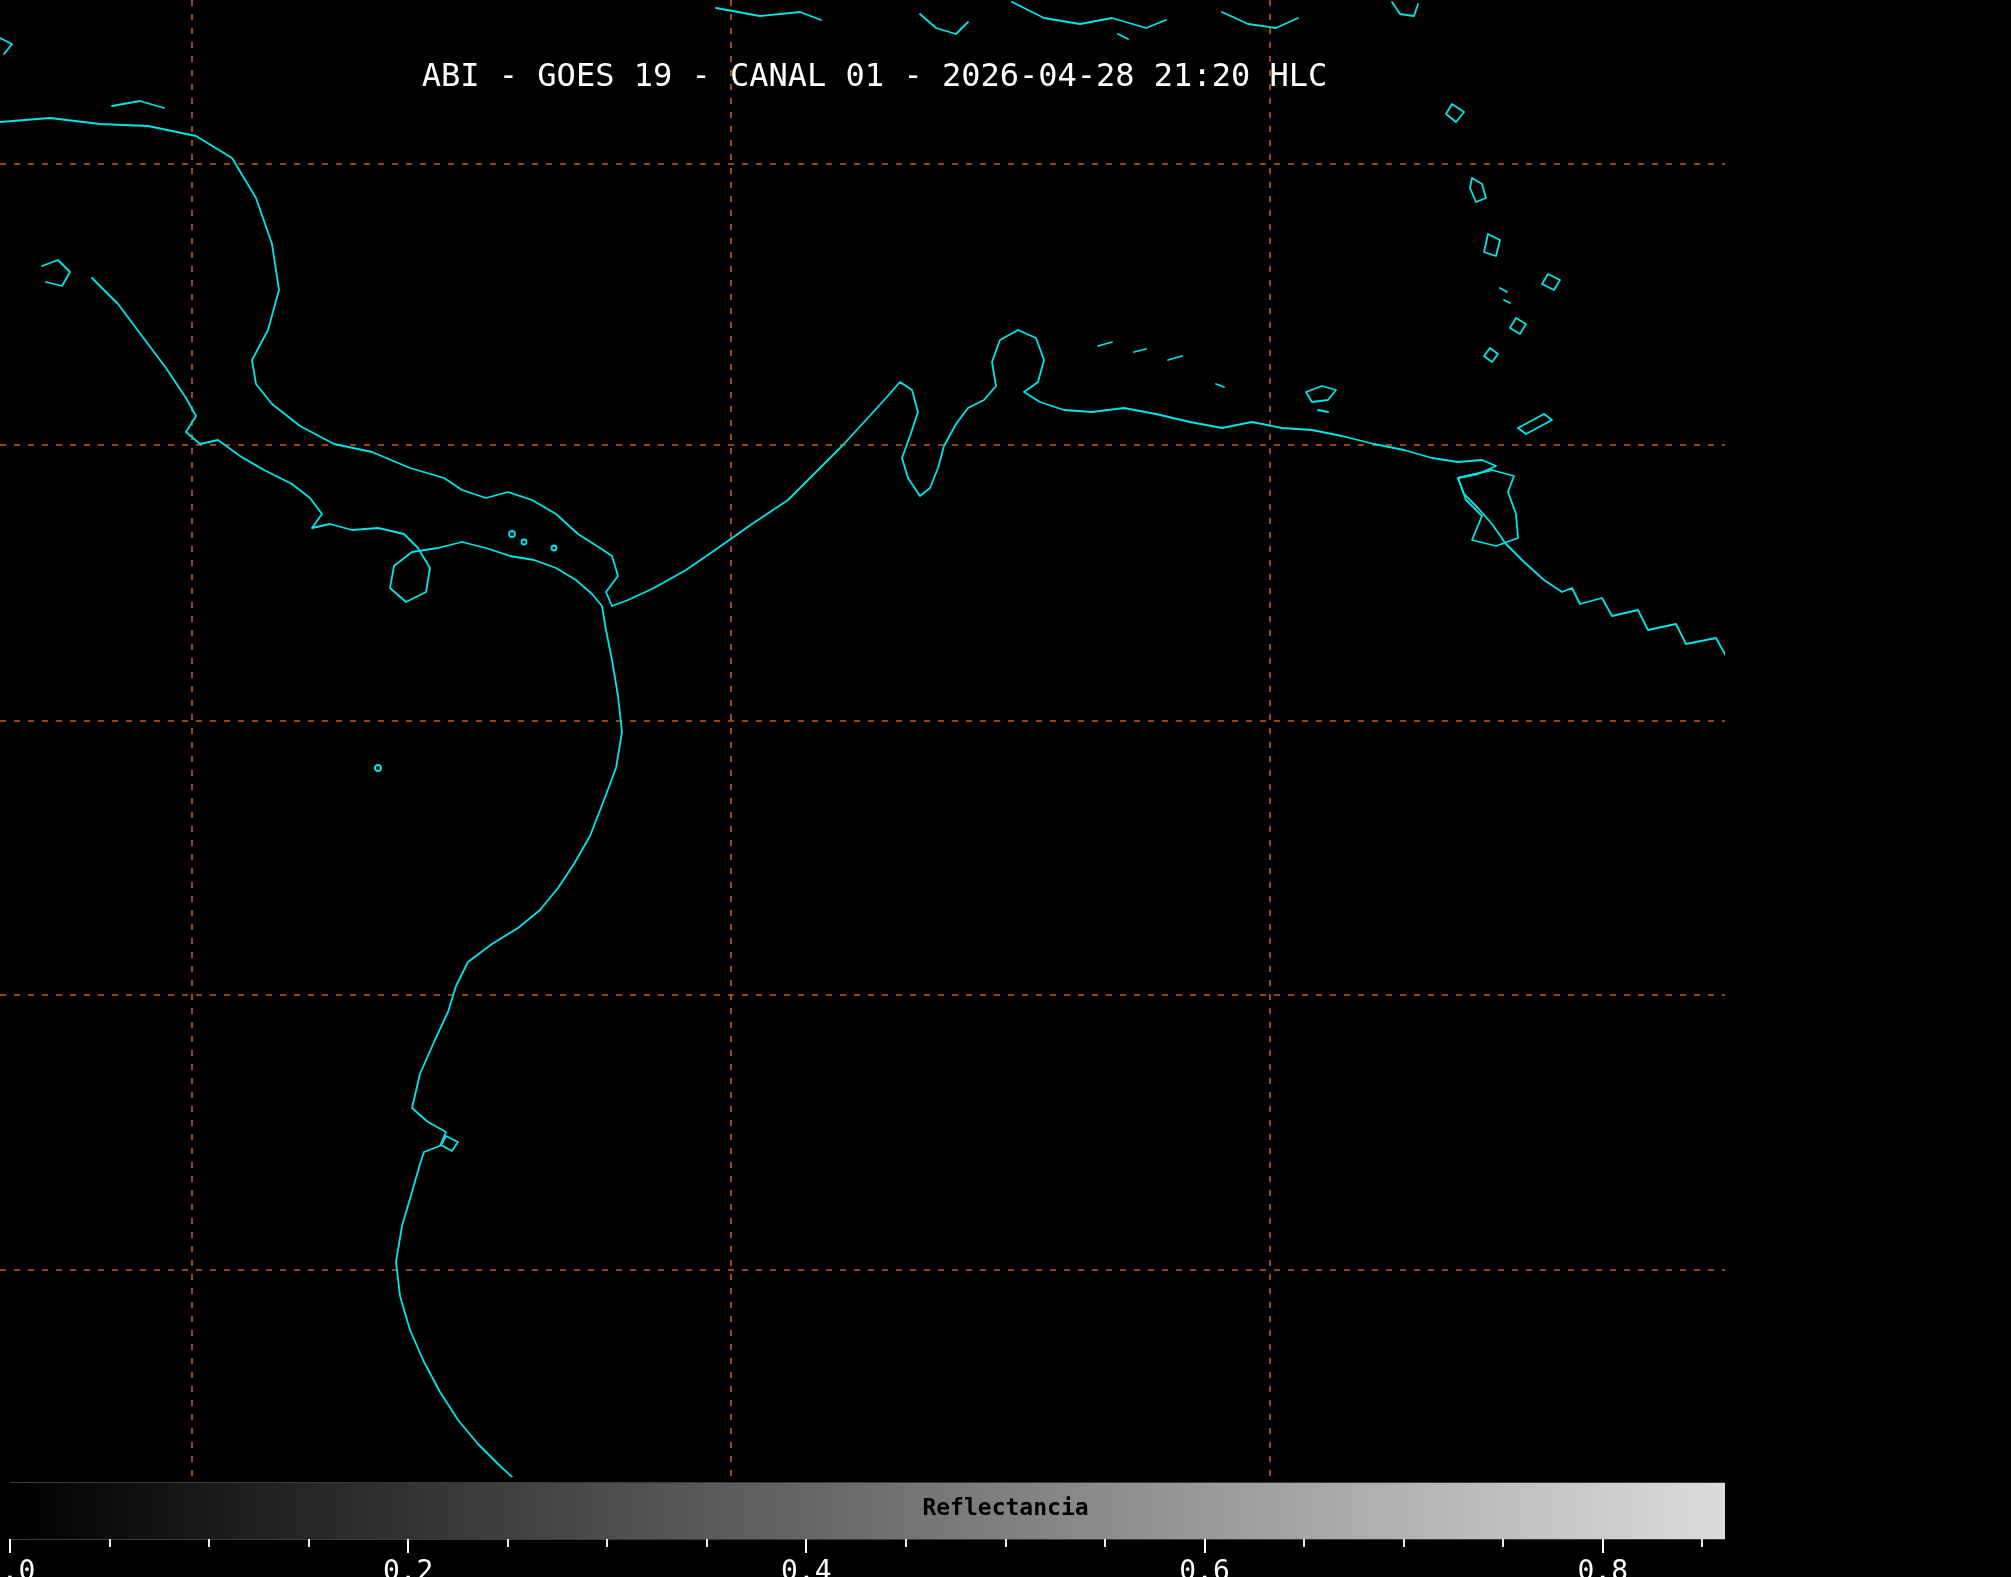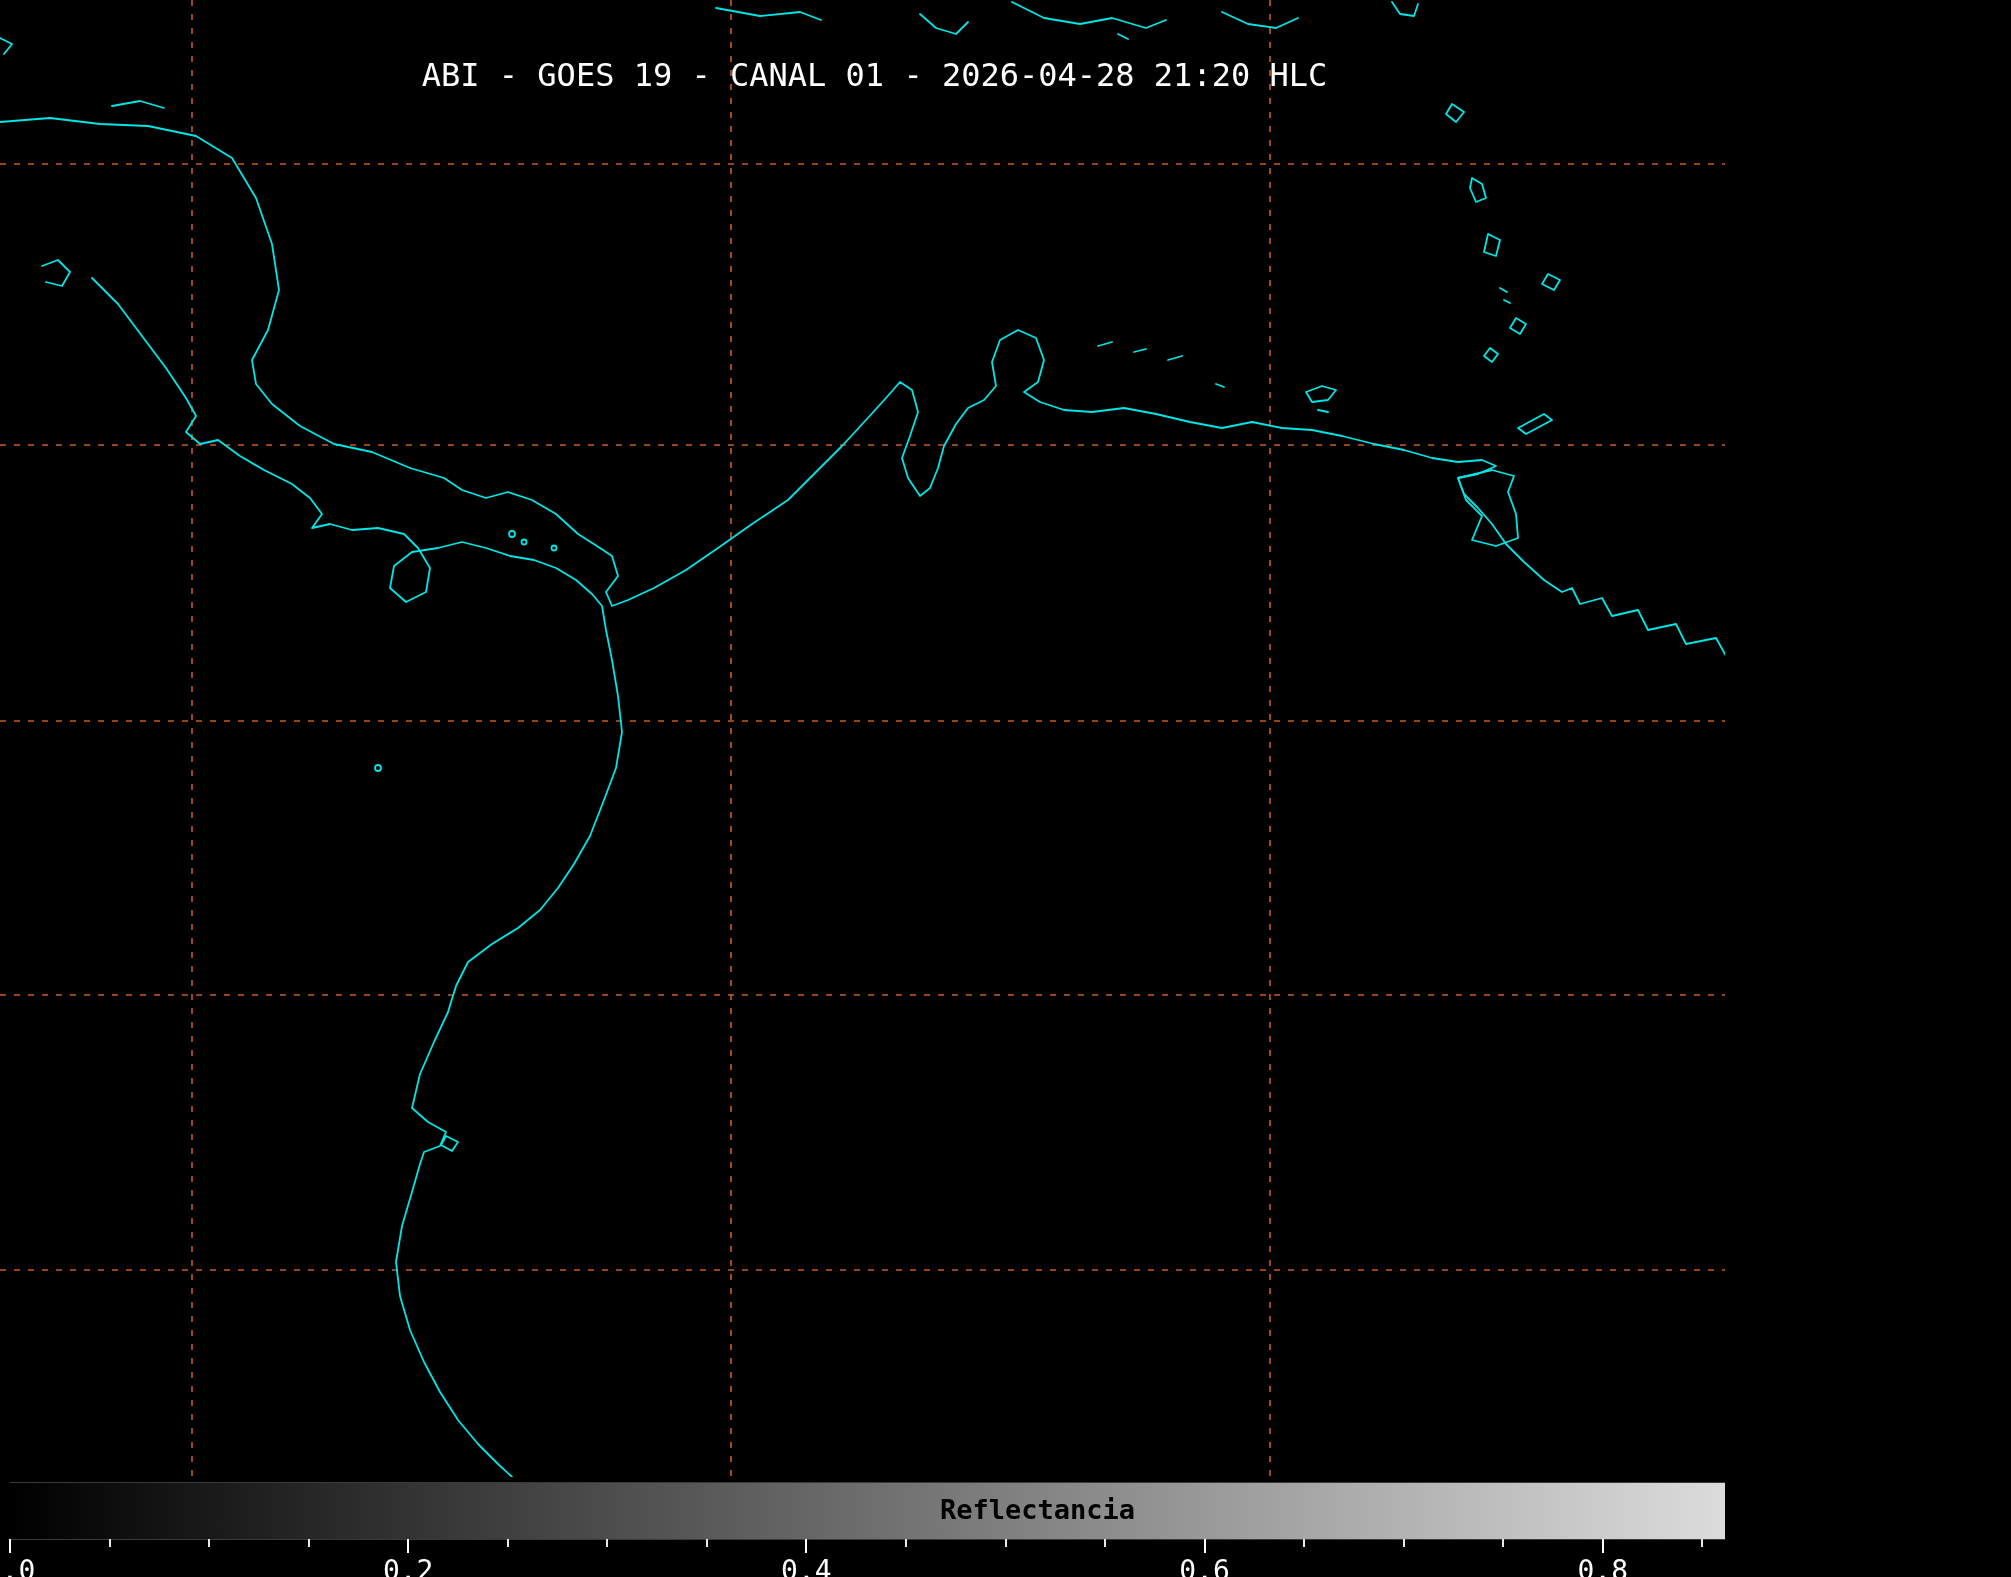--- a/index.html
+++ b/index.html
@@ -19,23 +19,22 @@
   .colorbar{
     position:absolute;left:10px;top:1482px;width:1991px;height:95px;
   }
   .cbar{
     position:absolute;top:0;left:0;width:100%;height:56px;
     background:linear-gradient(to right,#000000,#ffffff);
     border-top:1px solid #3a3a3a;border-bottom:1px solid #3a3a3a;
   }
   .cbar-label{
     position:absolute;top:12px;left:50%;transform:translateX(-50%);
-    color:#000000;font-weight:bold;font-size:27px;
+    color:#000000;font-weight:bold;font-size:23px;
     font-family:"DejaVu Sans Mono",monospace;
-    margin-left:32px;
   }
   .tick{
     position:absolute;top:57px;width:2px;height:14px;background:#ffffff;
     transform:translateX(-1px);
   }
   .minor-tick{
     position:absolute;top:57px;width:2px;height:8px;background:#e8e8e8;
     transform:translateX(-1px);
   }
   .tick-label{

